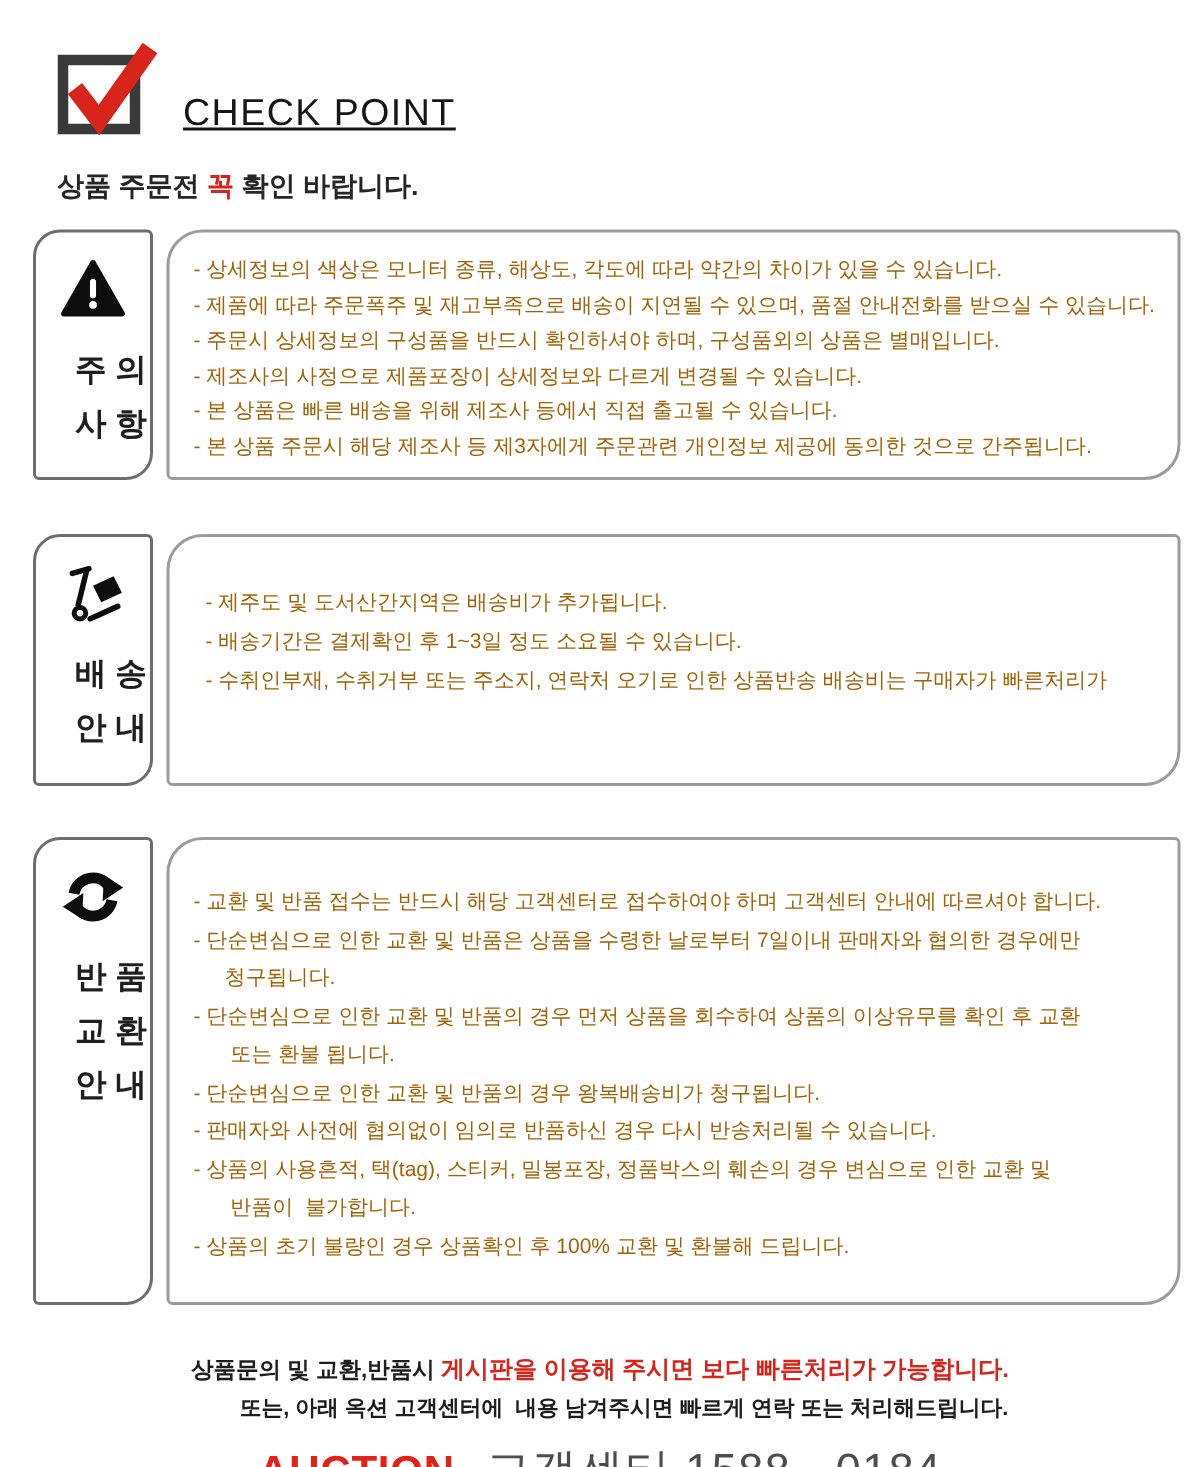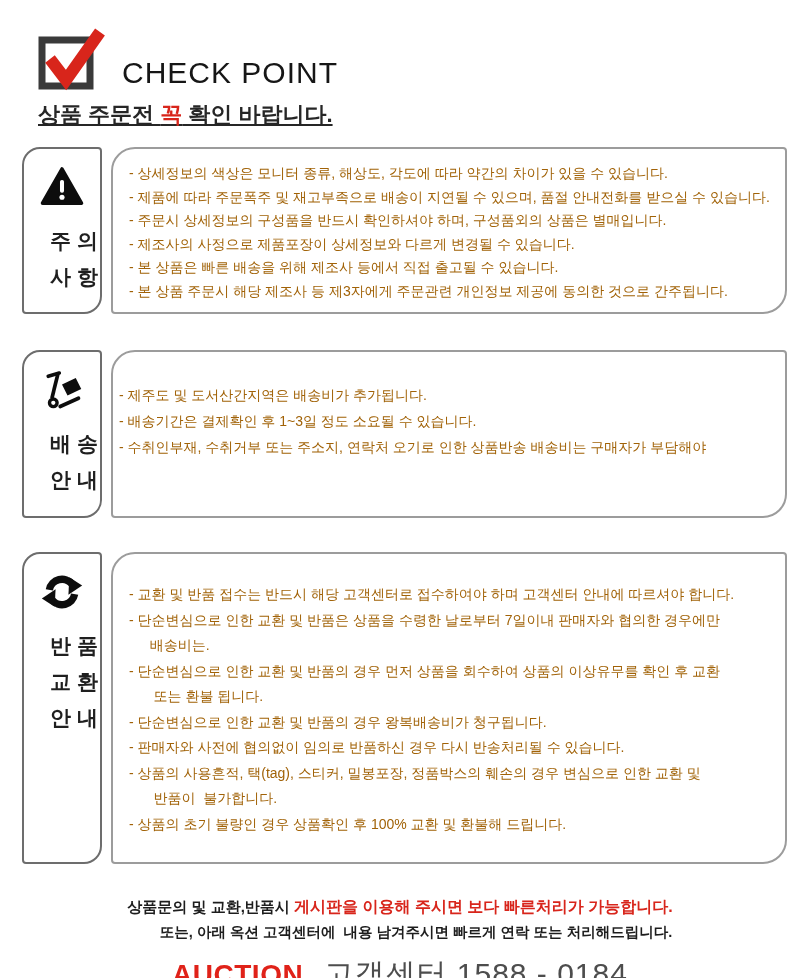--- a/index.html
+++ b/index.html
@@ -6,25 +6,26 @@
   body{
     width:800px;height:978px;overflow:hidden;
     font-family:"Liberation Sans","DejaVu Sans",sans-serif;
     color:#1c1c1c;
   }
   
   .header{padding:26px 0 0 38px;}
   .header-row{display:flex;align-items:flex-end;height:66px;}
   .check-icon{width:74px;height:66px;flex:0 0 auto;}
   .page-title{
-    font-size:30px;letter-spacing:1px;color:#161616;
+    font-size:25px;letter-spacing:1px;color:#161616;
     margin-left:10px;line-height:1;padding-bottom:4px;font-weight:400;
     white-space:nowrap;
+    text-decoration:underline;
   }
-  .subtitle{margin:8px 0 0 0;font-size:22px;font-weight:bold;color:#262626;white-space:pre;text-decoration:underline;}
+  .subtitle{margin:20px 0 0 0;font-size:18px;font-weight:bold;color:#262626;white-space:pre;}
   .subtitle .red{color:#d8251b;}
   
   .sections{margin-top:17px;}
   .section{display:flex;margin:0 13px 0 22px;}
   .label-box{
     flex:0 0 80px;width:80px;margin-right:9px;
     border:2px solid #6d6d6d;border-radius:18px 4px 18px 4px;
     display:flex;flex-direction:column;align-items:center;
     padding-top:16px;box-sizing:border-box;
   }
@@ -36,21 +37,21 @@
   }
   .line{
     font-size:14px;font-weight:normal;color:#a16207;
     white-space:pre;overflow:hidden;
   }
   .line.indent{padding-left:9px;}
   .sec-caution{height:167px;margin-bottom:36px;}
   .sec-caution .content-box{padding:13px 8px 0 16px;}
   .sec-caution .line{line-height:23.5px;}
   .sec-shipping{height:168px;margin-bottom:34px;}
-  .sec-shipping .content-box{padding:30px 8px 0 6px;}
+  .sec-shipping .content-box{padding:30px 8px 0 24px;}
   .sec-shipping .line{line-height:26px;}
   .sec-return{height:312px;margin-bottom:33px;}
   .sec-return .content-box{padding:28px 8px 0 16px;}
   .sec-return .line{line-height:25.5px;}
   
   .footer{text-align:center;}
   .footer-line1{font-size:15px;font-weight:bold;color:#1d1d1d;white-space:pre;}
   .footer-line1 .red{color:#d8251b;font-size:16px;}
   .footer-line2{font-size:14.5px;font-weight:bold;color:#1d1d1d;margin-top:5px;white-space:pre;margin-left:32px;}
   .brand-line{margin-top:12px;display:flex;justify-content:center;align-items:baseline;}
@@ -102,40 +103,40 @@
         <circle cx="14.5" cy="38" r="2.3" fill="#ffffff"></circle>
         <polygon points="24,18 39,11 45,23 30,30" fill="#0d0d0d"></polygon>
         <path d="M22 42 L42 33" stroke="#0d0d0d" stroke-width="4" fill="none" stroke-linecap="round"></path>
       </svg>
       <div class="label-text">배 송</div>
       <div class="label-text">안 내</div>
     </div>
     <div class="content-box">
         <div class="line">- 제주도 및 도서산간지역은 배송비가 추가됩니다.</div>
         <div class="line">- 배송기간은 결제확인 후 1~3일 정도 소요될 수 있습니다.</div>
-        <div class="line">- 수취인부재, 수취거부 또는 주소지, 연락처 오기로 인한 상품반송 배송비는 구매자가 부담해야</div>
+        <div class="line">- 수취인부재, 수취거부 또는 주소지, 연락처 오기로 인한 상품반송 배송비는 구매자가 빠른처리가</div>
       </div>
   </div>
 
   <div class="section sec-return">
     <div class="label-box">
       <svg class="label-icon" viewBox="0 0 48 48">
         <path d="M10.2 21.6 A14 14 0 0 1 35 15.5" stroke="#0d0d0d" stroke-width="8" fill="none"></path>
         <polygon points="32,8 46,17 31,27" fill="#0d0d0d"></polygon>
         <path d="M37.8 26.4 A14 14 0 0 1 13 32.5" stroke="#0d0d0d" stroke-width="8" fill="none"></path>
         <polygon points="16,40 2,31 17,21" fill="#0d0d0d"></polygon>
       </svg>
       <div class="label-text">반 품</div>
       <div class="label-text">교 환</div>
       <div class="label-text">안 내</div>
     </div>
     <div class="content-box">
         <div class="line">- 교환 및 반품 접수는 반드시 해당 고객센터로 접수하여야 하며 고객센터 안내에 따르셔야 합니다.</div>
         <div class="line">- 단순변심으로 인한 교환 및 반품은 상품을 수령한 날로부터 7일이내 판매자와 협의한 경우에만</div>
-        <div class="line indent">   배송비는.</div>
+        <div class="line indent">   청구됩니다.</div>
         <div class="line">- 단순변심으로 인한 교환 및 반품의 경우 먼저 상품을 회수하여 상품의 이상유무를 확인 후 교환</div>
         <div class="line indent">    또는 환불 됩니다.</div>
         <div class="line">- 단순변심으로 인한 교환 및 반품의 경우 왕복배송비가 청구됩니다.</div>
         <div class="line">- 판매자와 사전에 협의없이 임의로 반품하신 경우 다시 반송처리될 수 있습니다.</div>
         <div class="line">- 상품의 사용흔적, 택(tag), 스티커, 밀봉포장, 정품박스의 훼손의 경우 변심으로 인한 교환 및</div>
         <div class="line indent">    반품이  불가합니다.</div>
         <div class="line">- 상품의 초기 불량인 경우 상품확인 후 100% 교환 및 환불해 드립니다.</div>
       </div>
   </div>
 

